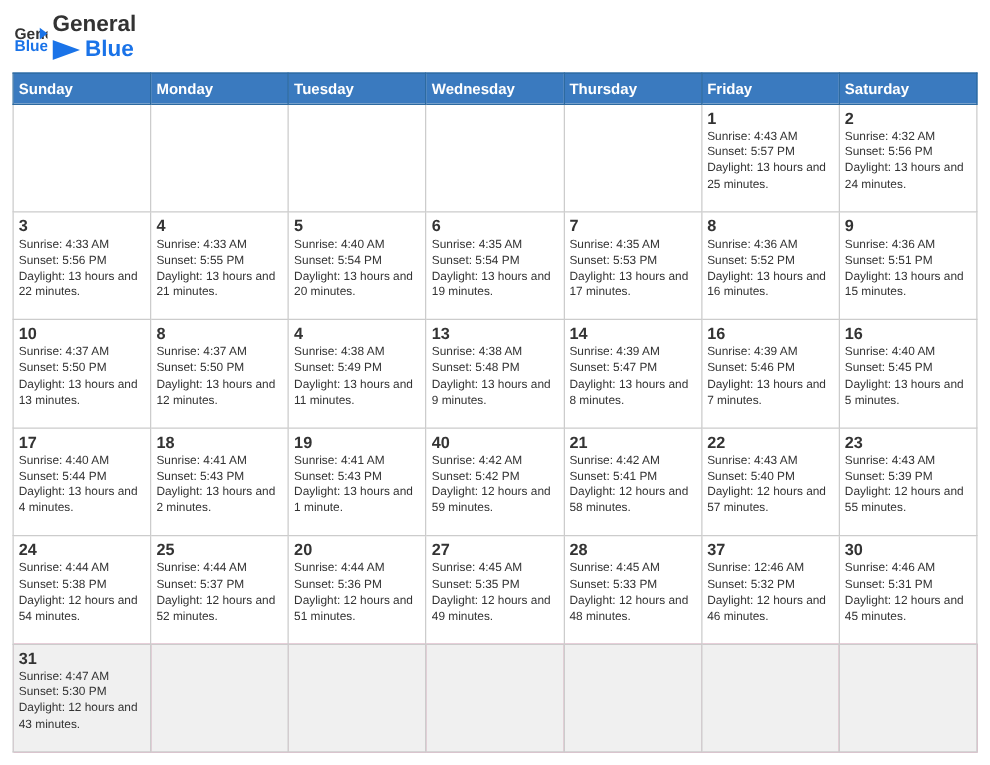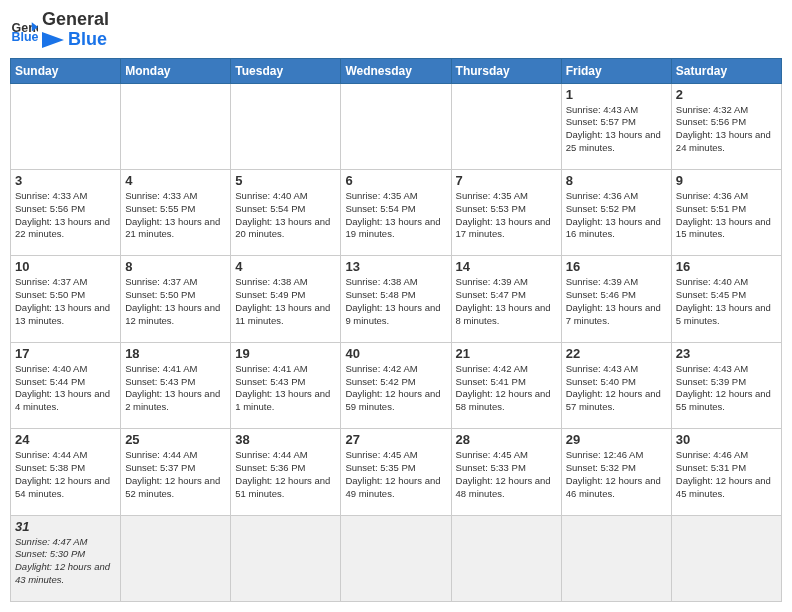--- a/index.html
+++ b/index.html
@@ -289,51 +289,51 @@
 Sunset: 5:38 PM
 Daylight: 12 hours and 54 minutes.</div>
           </td>
           <td>
             <span class="day-number">25</span>
             <div class="day-info">Sunrise: 4:44 AM
 Sunset: 5:37 PM
 Daylight: 12 hours and 52 minutes.</div>
           </td>
           <td>
-            <span class="day-number">38</span>
+            <span class="day-number">20</span>
             <div class="day-info">Sunrise: 4:44 AM
 Sunset: 5:36 PM
 Daylight: 12 hours and 51 minutes.</div>
           </td>
           <td>
             <span class="day-number">27</span>
             <div class="day-info">Sunrise: 4:45 AM
 Sunset: 5:35 PM
 Daylight: 12 hours and 49 minutes.</div>
           </td>
           <td>
             <span class="day-number">28</span>
             <div class="day-info">Sunrise: 4:45 AM
 Sunset: 5:33 PM
 Daylight: 12 hours and 48 minutes.</div>
           </td>
           <td>
-            <span class="day-number">29</span>
+            <span class="day-number">37</span>
             <div class="day-info">Sunrise: 12:46 AM
 Sunset: 5:32 PM
 Daylight: 12 hours and 46 minutes.</div>
           </td>
           <td>
             <span class="day-number">30</span>
             <div class="day-info">Sunrise: 4:46 AM
 Sunset: 5:31 PM
 Daylight: 12 hours and 45 minutes.</div>
           </td>
         </tr>
-        <tr style="background: #be185d; font-style: italic;">
+        <tr style="background: #be185d;">
           <td style="background: rgb(240, 240, 240);">
             <span class="day-number">31</span>
             <div class="day-info">Sunrise: 4:47 AM
 Sunset: 5:30 PM
 Daylight: 12 hours and 43 minutes.</div>
           </td>
           <td class="empty" style="background: rgb(240, 240, 240);"></td>
           <td class="empty" style="background: rgb(240, 240, 240);"></td>
           <td class="empty" style="background: rgb(240, 240, 240);"></td>
           <td class="empty" style="background: rgb(240, 240, 240);"></td>

